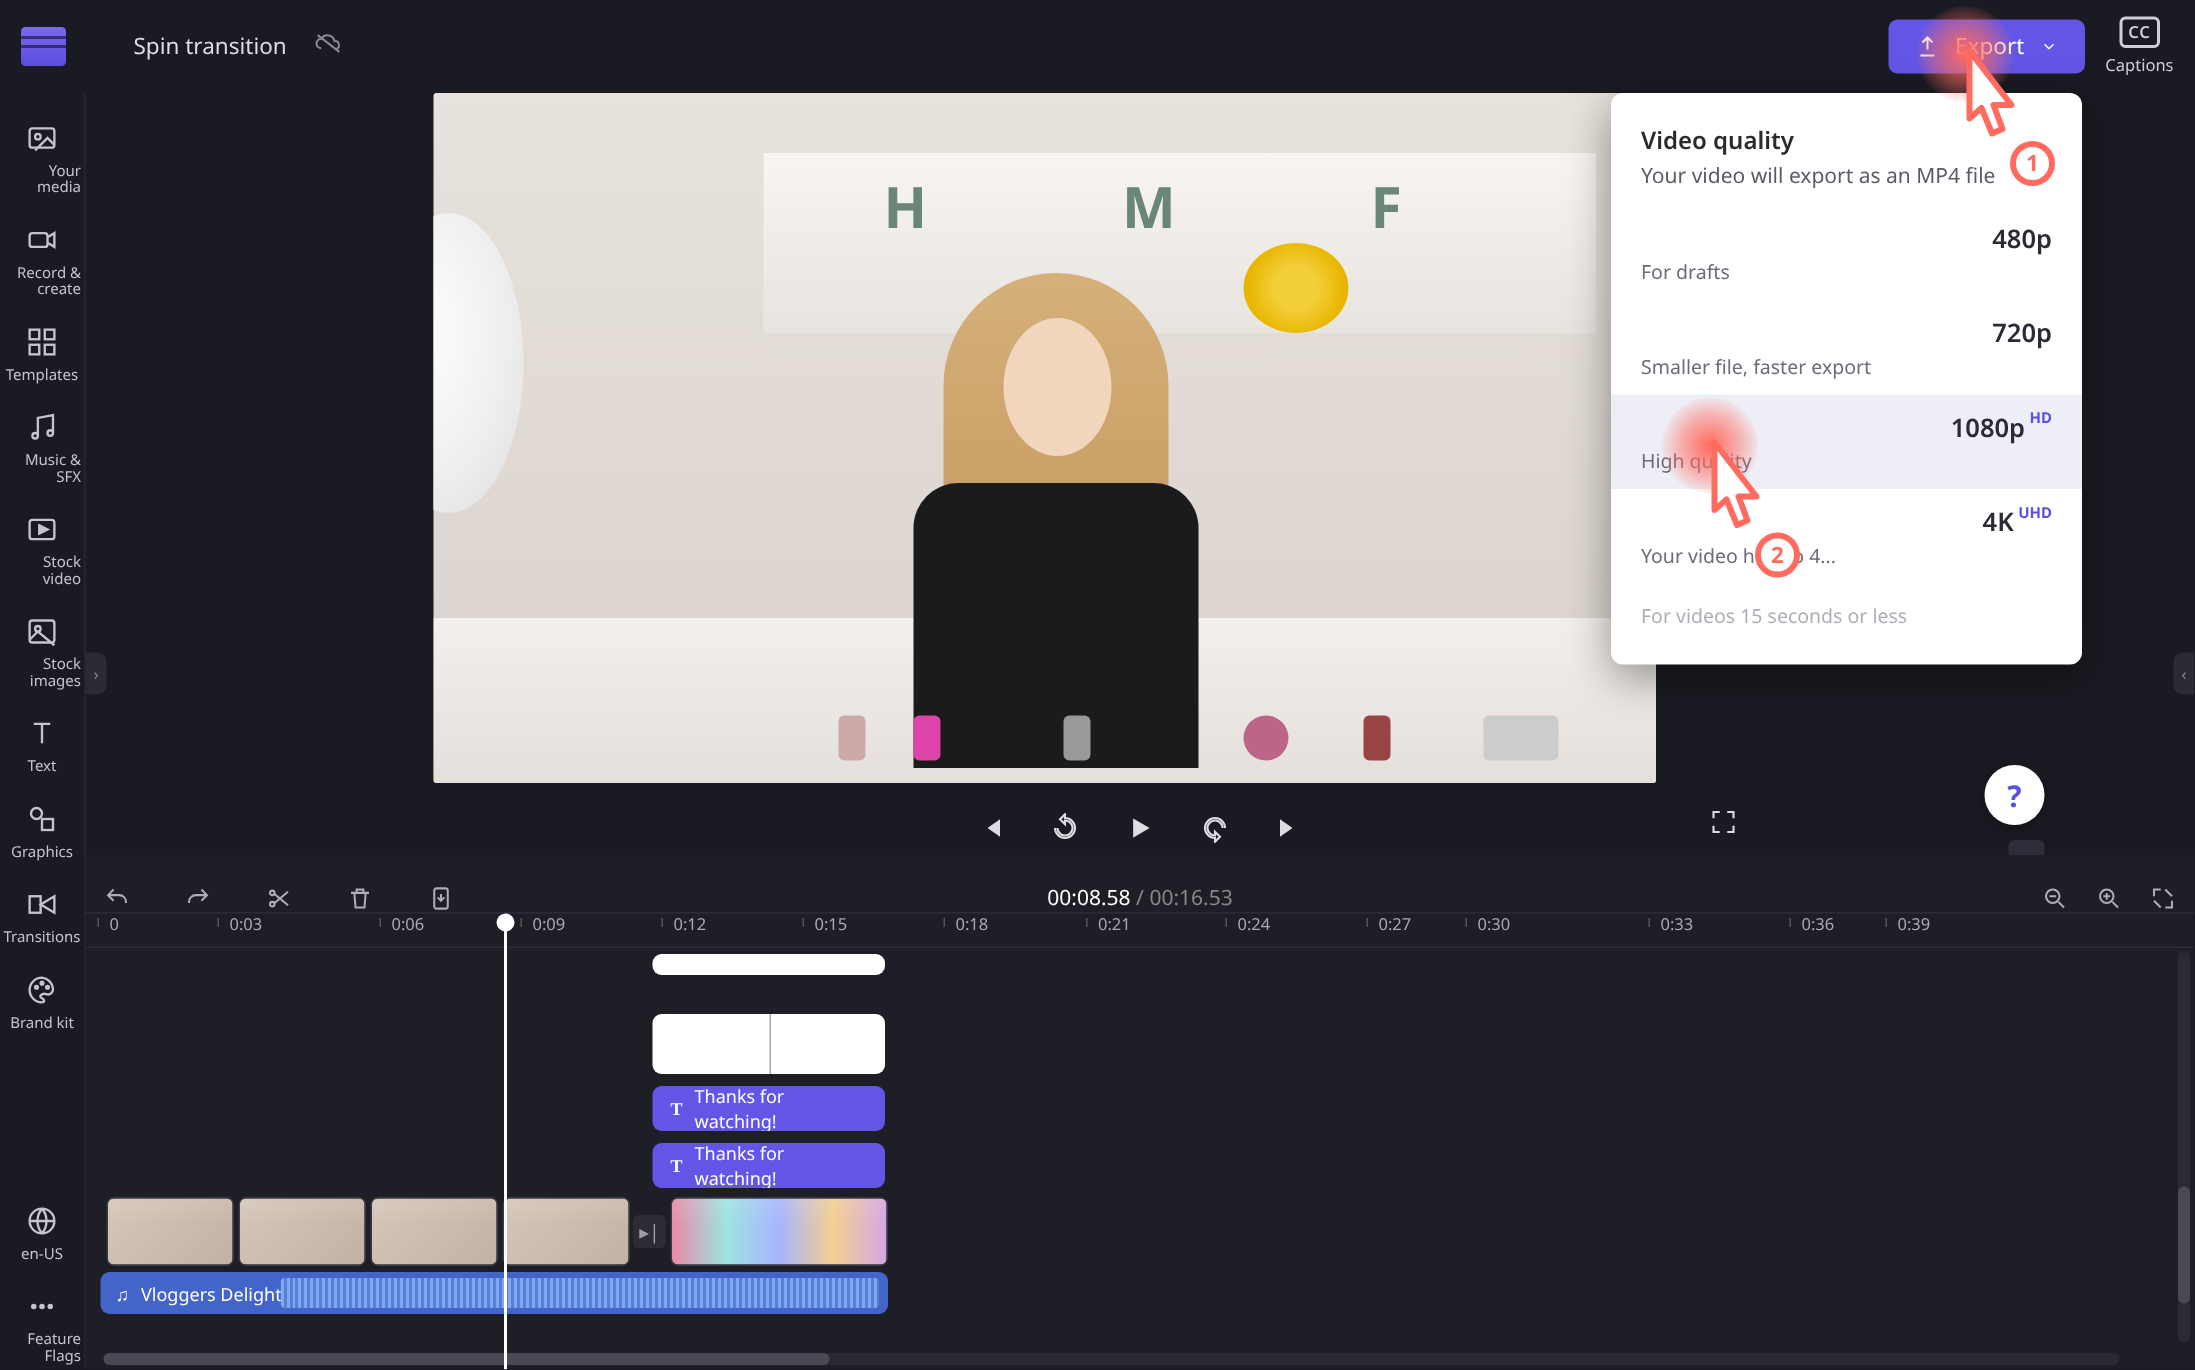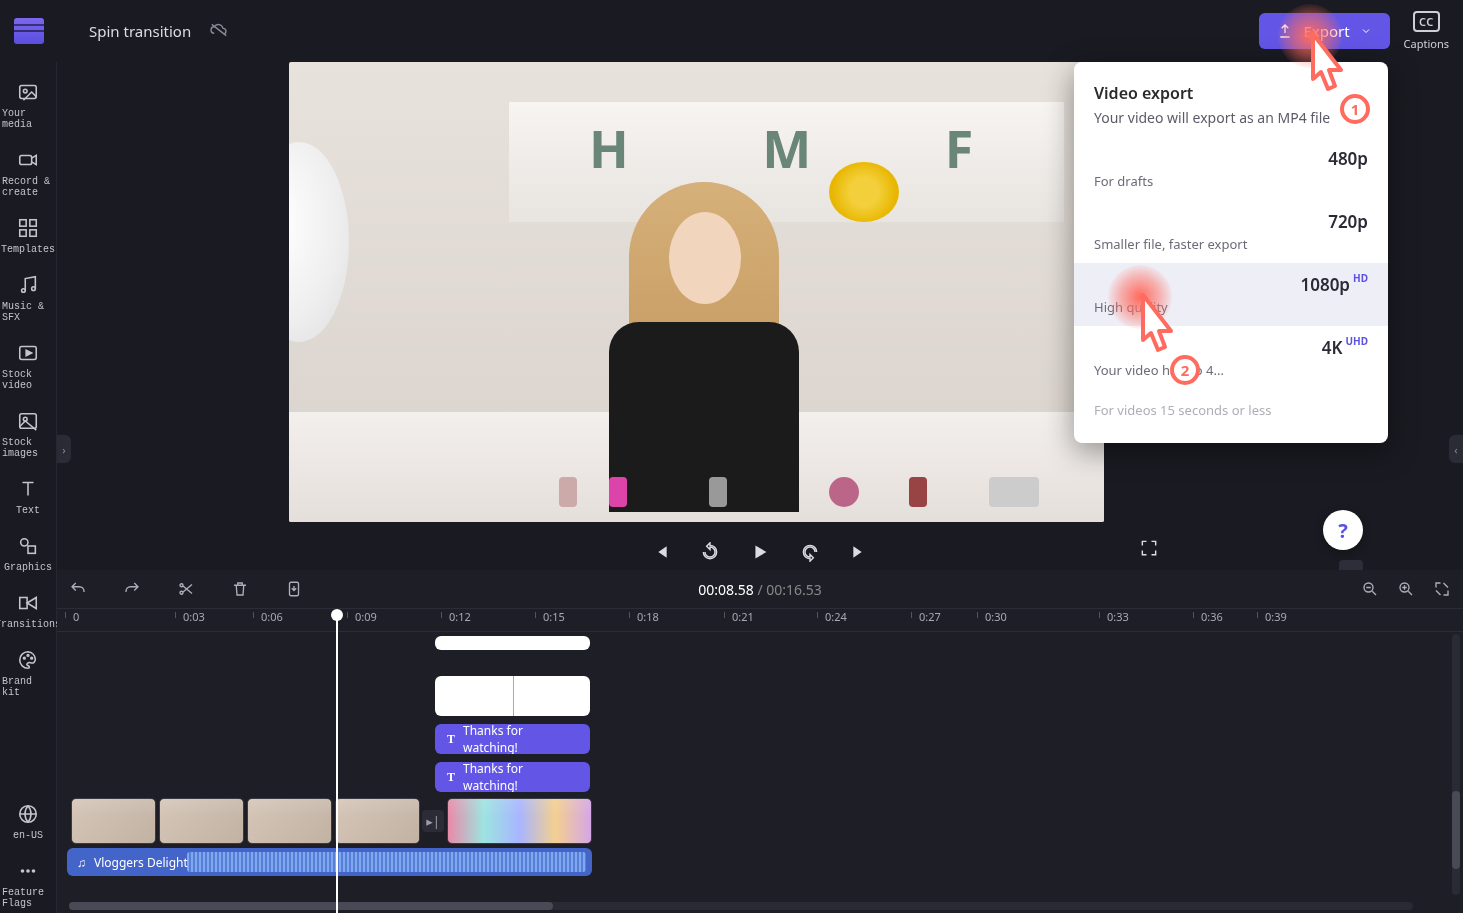--- a/index.html
+++ b/index.html
@@ -14,31 +14,31 @@
 .cloud-off{color:#8a8a95;font-size:18px;}
 .top-right{margin-left:auto;display:flex;align-items:center;gap:14px;}
 .export-btn{background:#6356e6;color:#fff;border:none;border-radius:6px;padding:8px 18px;font-size:15px;display:flex;align-items:center;gap:10px;cursor:pointer;}
 .captions-btn{display:flex;flex-direction:column;align-items:center;gap:4px;color:#cfcfd6;font-size:11px;cursor:pointer;}
 .cc-box{border:2px solid #cfcfd6;border-radius:4px;padding:1px 4px;font-size:11px;font-weight:600;letter-spacing:.5px;}
 
 
 .rail{position:absolute;left:0;top:62px;bottom:0;width:57px;background:#1a1a22;border-right:1px solid #272732;display:flex;flex-direction:column;align-items:center;padding-top:14px;gap:10px;}
 .rail-item{display:flex;flex-direction:column;align-items:center;gap:4px;cursor:pointer;color:#c4c4cc;padding:4px 2px;}
 .rail-item .ico{width:24px;height:24px;display:flex;align-items:center;justify-content:center;}
-.rail-item span{font-size:10px;text-align:left;line-height:11px;font-family:Liberation Mono, monospace;}
+.rail-item span{font-size:10px;text-align:right;line-height:11px;}
 .rail-sep{flex:1;}
 .rail-handle{position:absolute;left:57px;top:435px;width:14px;height:28px;background:#2b2b36;border-radius:0 6px 6px 0;display:flex;align-items:center;justify-content:center;color:#888;font-size:11px;cursor:pointer;}
 .rail-handle.right{left:auto;right:0;border-radius:6px 0 0 6px;}
 
 
 .stage{position:absolute;left:57px;right:0;top:62px;height:508px;}
 .preview{position:absolute;left:232px;top:0;width:815px;height:460px;background:linear-gradient(180deg,#e8e2dc,#d9d2cc);border-radius:2px;overflow:hidden;}
 .preview .ring{position:absolute;left:-40px;top:80px;width:100px;height:200px;border-radius:50%;background:radial-gradient(ellipse at 30% 40%,#fff,#eee 60%,#ddd);}
 .preview .shelf{position:absolute;top:40px;left:220px;right:40px;height:120px;background:linear-gradient(180deg,#f7f4f1,#e8e4e0);}
-.preview .letters{position:absolute;top:50px;left:300px;font-size:52px;font-weight:700;color:#6a8679;letter-spacing:60px;}
+.preview .letters{position:absolute;top:50px;left:300px;font-size:38px;font-weight:700;color:#6a8679;letter-spacing:60px;}
 .preview .person{position:absolute;left:280px;top:120px;width:260px;height:320px;}
 .preview .hair{position:absolute;left:60px;top:0;width:150px;height:210px;border-radius:80px 80px 60px 60px;background:linear-gradient(180deg,#d6b07a,#c49a5f);}
 .preview .face{position:absolute;left:100px;top:30px;width:72px;height:92px;border-radius:50%;background:#f1d5bd;}
 .preview .body{position:absolute;left:40px;top:140px;width:190px;height:190px;border-radius:30px 30px 0 0;background:#1b1b1b;}
 .preview .desk{position:absolute;left:0;right:0;bottom:0;height:110px;background:linear-gradient(180deg,#f3efec,#e5dfdb);}
 .preview .flowers{position:absolute;top:100px;left:540px;width:70px;height:60px;border-radius:50%;background:radial-gradient(circle,#f3d03b 30%,#e8b600 70%);}
 .preview .item{position:absolute;bottom:15px;width:18px;height:30px;background:#caa;border-radius:4px;}
 .preview .item.i1{left:270px;} .preview .item.i2{left:320px;background:#d4a;}
 .preview .item.i3{left:420px;background:#999;} .preview .item.i4{left:540px;background:#b68;border-radius:50%;width:30px;height:30px;}
 .preview .item.i5{left:620px;background:#944;} .preview .item.i6{left:700px;background:#ccc;width:50px;}
@@ -65,21 +65,21 @@
 .pointer svg{position:absolute;}
 .pointer .num{position:absolute;width:30px;height:30px;border-radius:50%;background:#fff;border:4px solid #ff6b5e;color:#ff6b5e;font-weight:700;display:flex;align-items:center;justify-content:center;font-size:15px;}
 
 
 .help{position:absolute;right:100px;top:510px;width:40px;height:40px;border-radius:50%;background:#fff;color:#5b53e0;font-weight:700;font-size:20px;display:flex;align-items:center;justify-content:center;cursor:pointer;box-shadow:0 3px 10px rgba(0,0,0,.3);}
 
 .chev-down{position:absolute;right:100px;top:560px;width:24px;height:18px;background:#2e2e3a;border-radius:4px;display:flex;align-items:center;justify-content:center;color:#999;font-size:12px;cursor:pointer;}
 
 
 .timeline{position:absolute;left:57px;right:0;top:570px;bottom:0;background:#1e1e27;}
-.tl-toolbar{height:38px;display:flex;align-items:center;padding:0 12px;gap:36px;color:#aeaeba;}
+.tl-toolbar{height:38px;display:flex;align-items:flex-end;padding:0 12px;gap:36px;color:#aeaeba;}
 .tl-toolbar .btn{cursor:pointer;width:18px;height:18px;display:flex;align-items:center;justify-content:center;}
 .tl-time{position:absolute;left:50%;transform:translateX(-50%);font-size:14px;}
 .tl-time .cur{color:#fff;} .tl-time .sep{color:#888;} .tl-time .tot{color:#888;}
 .tl-toolbar .right{margin-left:auto;display:flex;gap:18px;}
 
 
 .ruler{position:relative;height:24px;border-top:1px solid #2c2c38;border-bottom:1px solid #2c2c38;}
 .ruler .tick{position:absolute;top:0;font-size:11px;color:#a8a8b2;}
 .ruler .tick::before{content:"";position:absolute;left:-8px;top:3px;width:1px;height:6px;background:#555;}
 
@@ -308,21 +308,21 @@
           <path d="M18 5v14M4 5l10 7-10 7z"></path>
         </svg>
       </div>
   </div>
   <div class="fullscreen-btn"><svg width="20" height="20" viewBox="0 0 24 24" fill="none" stroke="currentColor" stroke-width="1.7">
         <path d="M4 9V4h5M20 9V4h-5M4 15v5h5M20 15v5h-5"></path>
       </svg></div>
 </div>
 
 <div class="dropdown">
-  <div class="hdr">Video export</div>
+  <div class="hdr">Video quality</div>
   <div class="sub">Your video will export as an MP4 file</div>
   <div class="opt">
     <div class="q">
         <span>480p</span>
       </div>
     <div class="d">For drafts</div>
   </div>
   <div class="opt">
     <div class="q">
         <span>720p</span>
@@ -417,21 +417,21 @@
       <div class="btn">
           <svg width="18" height="18" viewBox="0 0 24 24" fill="none" stroke="currentColor" stroke-width="1.8">
             <path d="M4 10V4h6M20 14v6h-6M14 4l6 6M10 20l-6-6"></path>
           </svg>
         </div>
     </div>
   </div>
 
   <div class="ruler">
     <div class="tick" style="left:16px">0</div>
-    <div class="tick" style="left:126px">0:03</div>
+    <div class="tick" style="left:96px">0:03</div>
     <div class="tick" style="left:204px">0:06</div>
     <div class="tick" style="left:298px">0:09</div>
     <div class="tick" style="left:392px">0:12</div>
     <div class="tick" style="left:486px">0:15</div>
     <div class="tick" style="left:580px">0:18</div>
     <div class="tick" style="left:675px">0:21</div>
     <div class="tick" style="left:768px">0:24</div>
     <div class="tick" style="left:862px">0:27</div>
     <div class="tick" style="left:928px">0:30</div>
     <div class="tick" style="left:1050px">0:33</div>

